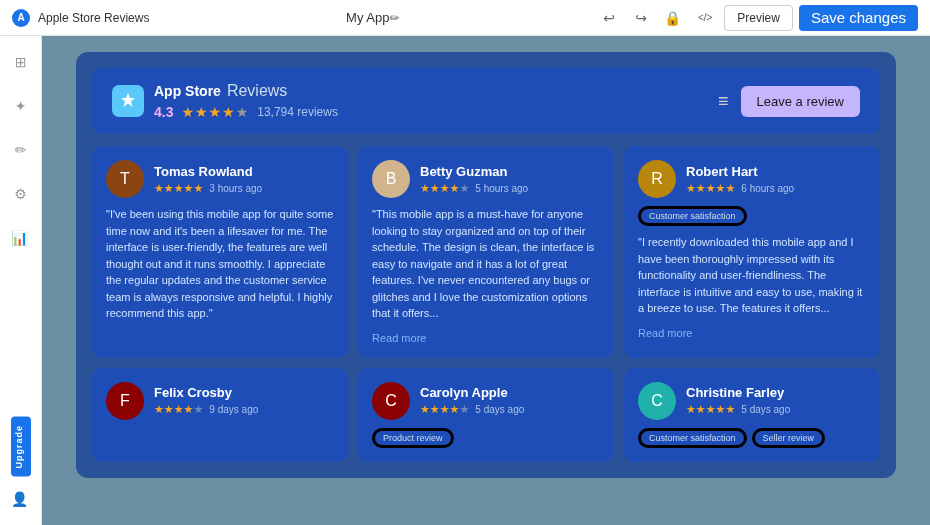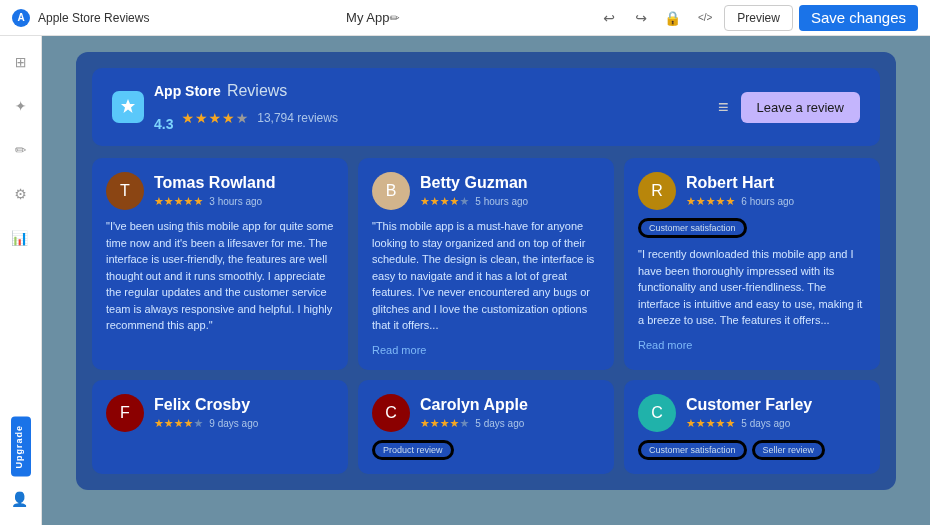--- a/index.html
+++ b/index.html
@@ -165,21 +165,21 @@
     .appstore-name {
       font-size: 14px; font-weight: 600; color: #fff;
     }
     .appstore-reviews-label {
       font-size: 16px; color: #cde; font-weight: 400;
     }
     .rating-row {
       display: flex; align-items: center; gap: 8px;
     }
     .rating-number {
-      font-size: 14px; color: #7dd3fc; font-weight: 600; margin-top: 12px;
+      font-size: 14px; color: #f0abfc; font-weight: 600;
     }
     .stars { color: #f5a623; font-size: 14px; letter-spacing: 1px; }
     .stars .empty { color: #999; }
     .review-count { font-size: 12px; color: #aac4e8; }
     .appstore-header-right {
       display: flex; align-items: center; gap: 12px;
     }
     .menu-icon { color: #ccc; font-size: 18px; cursor: pointer; }
     .leave-review-btn {
       background: #c4b5fd;
@@ -212,21 +212,21 @@
       display: flex; align-items: center; gap: 10px;
     }
     .avatar {
       width: 38px; height: 38px; border-radius: 50%;
       flex-shrink: 0; overflow: hidden;
       background: #555;
       display: flex; align-items: center; justify-content: center;
       font-size: 16px; color: #fff;
     }
     .reviewer-info { display: flex; flex-direction: column; gap: 3px; }
-    .reviewer-name { font-size: 16px; font-weight: 600; color: #fff; }
+    .reviewer-name { font-size: 13px; font-weight: 600; color: #fff; }
     .reviewer-meta { display: flex; align-items: center; gap: 6px; }
     .review-stars { color: #f5a623; font-size: 11px; }
     .review-time { font-size: 10px; color: #aac4e8; }
     .tags { display: flex; gap: 5px; flex-wrap: wrap; }
     .tag {
       background: transparent;
       border: 3px solid #000000;
       border-radius: 10px;
       padding: 2px 8px;
       font-size: 9px;
@@ -394,21 +394,21 @@
     </div>
     <div class="tags">
               <span class="tag">Product review</span>
             </div>
 
   </div>
           <div class="review-card">
     <div class="review-header">
       <div class="avatar av-teal">C</div>
       <div class="reviewer-info">
-        <span class="reviewer-name">Customer Farley</span>
+        <span class="reviewer-name">Christine Farley</span>
         <div class="reviewer-meta">
           <span class="review-stars">★★★★★</span>
           <span class="review-time">5 days ago</span>
         </div>
       </div>
     </div>
     <div class="tags">
               <span class="tag">Customer satisfaction</span>
               <span class="tag">Seller review</span>
             </div>

